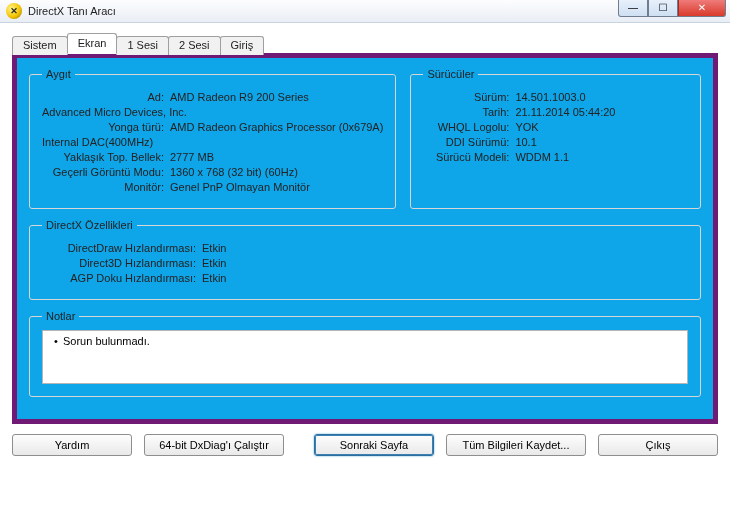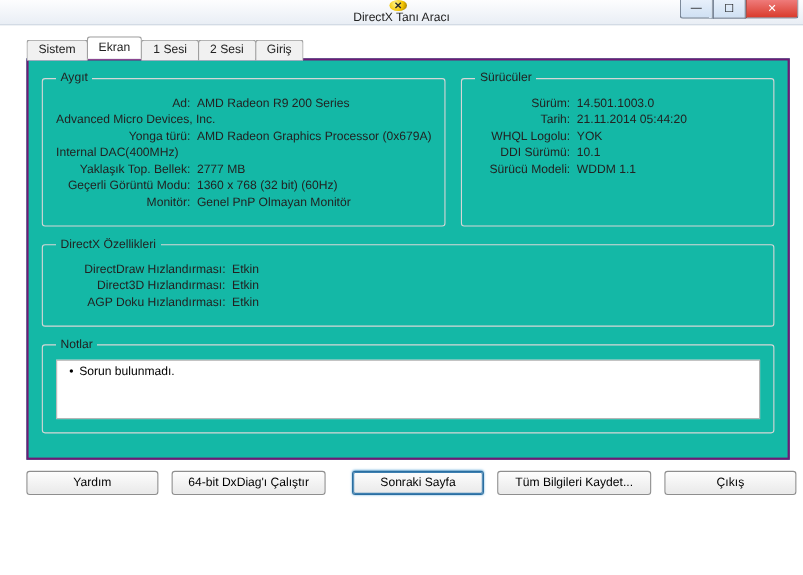--- a/index.html
+++ b/index.html
@@ -13,21 +13,20 @@
     overflow: hidden;
   }
   .title-bar {
     height: 23px;
     background: linear-gradient(#fdfdfe, #e9eef5);
     border-bottom: 1px solid #c9d3df;
     display: flex;
     align-items: center;
     padding: 0 6px;
     position: relative;
-    flex-direction: column;
   }
   .title-icon {
     width: 16px; height: 16px;
     border-radius: 50%;
     background: radial-gradient(circle at 35% 35%, #fff68a 0%, #f5c400 55%, #8a6b00 100%);
     display: flex; align-items: center; justify-content: center;
     margin-right: 6px;
   }
   .title-icon::after {
     content: "✕";
@@ -52,21 +51,21 @@
   .win-btn.min { background: linear-gradient(#e9f1fb,#cfe0f3); border-bottom-left-radius: 3px; }
   .win-btn.max { background: linear-gradient(#e9f1fb,#cfe0f3); }
   .win-btn.close {
     width: 48px;
     background: linear-gradient(#f07f7f,#d93a2b);
     color: #fff;
     border-bottom-right-radius: 3px;
     border-left-color: #a02b20;
   }
   .client {
-    padding: 10px 12px 8px 24px;
+    padding: 10px 12px 8px 12px;
   }
   .tabs {
     display: flex;
     align-items: flex-end;
     position: relative;
     z-index: 2;
     margin-bottom: -1px;
   }
   .tab {
     border: 1px solid #9f9f9f;
@@ -83,22 +82,22 @@
     background: #f1f1f1;
     top: 1px;
     padding-top: 2px;
   }
   .tab.active {
     background: #fff;
     z-index: 3;
     border-bottom: 1px solid #fff;
   }
   .tab-body {
-    border: 2px solid #701a75;
-    background: #14b8a6;
+    border: 5px solid #701a75;
+    background: #0ea5e9;
     padding: 10px 12px 12px;
   }
   fieldset.group {
     border: 1px solid #d6d6d6;
     border-radius: 3px;
     margin: 0 0 10px 0;
     padding: 8px 12px 12px 12px;
   }
   fieldset.group > legend {
     padding: 0 4px;

